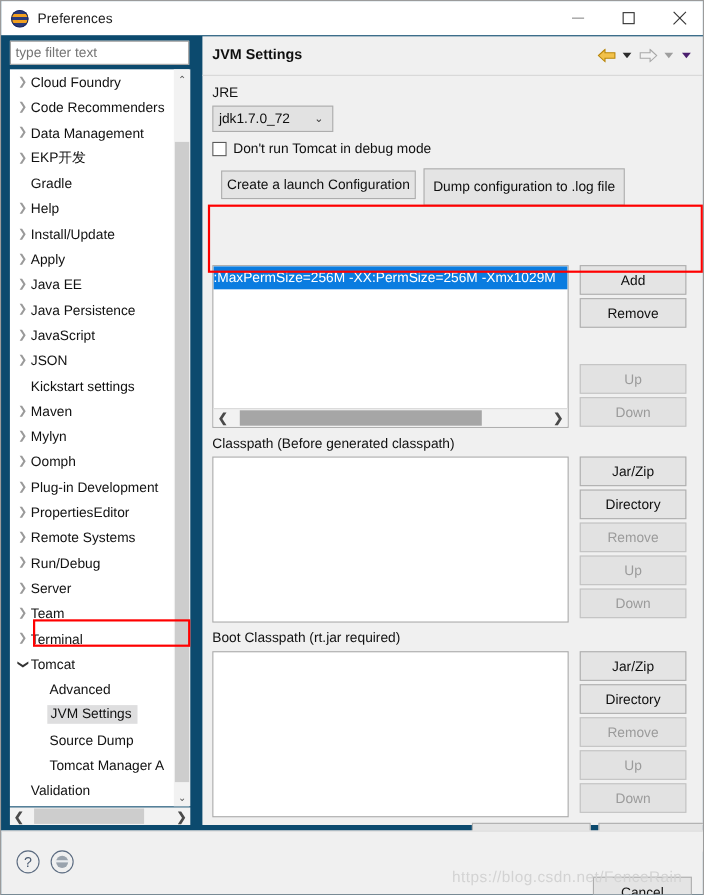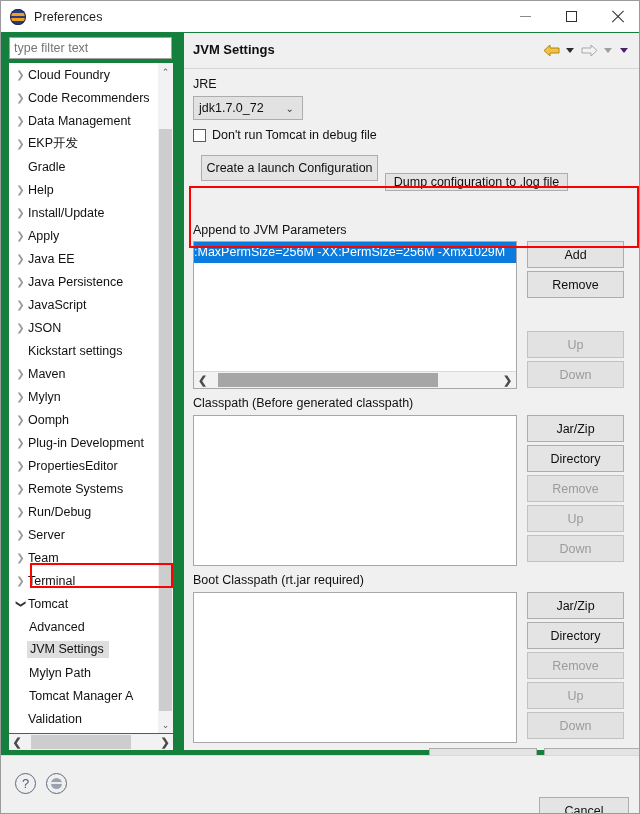--- a/index.html
+++ b/index.html
@@ -7,21 +7,21 @@
     margin: 0; padding: 0;
     width: 640px; height: 814px;
     overflow: hidden;
     background: #ffffff;
     font-family: "Liberation Sans", sans-serif;
     -webkit-font-smoothing: antialiased;
   }
   #window {
     position: relative;
     width: 640px; height: 814px;
-    background: #15803d;
+    background: #0c4a6e;
     border: 1px solid #9b9b9b;
     overflow: hidden;
   }
 
   
   #titlebar {
     position: absolute; left: 0; top: 0; width: 640px; height: 31px;
     background: #ffffff;
     display: flex; align-items: center;
   }
@@ -77,21 +77,21 @@
     height: 23px; display: flex; align-items: center;
     font-size: 12.5px; color: #111; white-space: nowrap;
     padding-left: 4px;
   }
   .tnode .arrow {
     width: 15px; flex: none; text-align: center;
     color: #9a9a9a; font-size: 10px; line-height: 1;
   }
   .tnode.expanded .arrow { color: #333; }
   .tnode.leaf .arrow { visibility: hidden; }
-  .tnode.child { padding-left: 20px; }
+  .tnode.child { padding-left: 36px; }
   .tnode .lbl { display: inline-block; }
   .tnode.selected .lbl {
     background: #dededf; padding: 1px 5px 2px 3px; margin-left: -2px;
   }
 
   
   #tree-vsb {
     position: absolute; left: 157px; top: 62px; width: 15px; height: 670px;
     background: #f2f2f2;
   }
@@ -173,21 +173,21 @@
   .flatbtn {
     background: #e4e4e4; border: 1px solid #adadad;
     font-family: "Liberation Sans", sans-serif;
     font-size: 12.5px; color: #0f0f0f;
     display: flex; align-items: center; justify-content: center;
     padding: 0; white-space: nowrap;
   }
   .flatbtn.disabled { color: #9b9b9b; background: #e2e2e2; border-color: #c2c2c2; }
 
   #btn-launch { position: absolute; left: 17px; top: 122px; width: 177px; height: 26px; }
-  #btn-dump   { position: absolute; left: 201px; top: 140px; width: 183px; height: 18px; }
+  #btn-dump   { position: absolute; left: 201px; top: 120px; width: 183px; height: 34px; }
 
   #append-label { left: 9px; top: 190px; }
   #append-list {
     position: absolute; left: 9px; top: 208px; width: 324px; height: 148px;
     background: #ffffff; border: 1px solid #a7a7a7; overflow: hidden;
   }
   #append-item {
     position: absolute; left: 0; top: 0; width: 322px; height: 21px;
     background: #0a7ce0; color: #ffffff;
     font-size: 12.5px; line-height: 21px; padding-left: 0;
@@ -406,21 +406,21 @@
           <span class="arrow" style="transform: rotate(90deg); display: inline-block;">❯</span>
           <span class="lbl">Tomcat</span>
         </div>
         <div class="tnode leaf child">
           <span class="lbl">Advanced</span>
         </div>
         <div class="tnode leaf child selected">
           <span class="lbl">JVM Settings</span>
         </div>
         <div class="tnode leaf child">
-          <span class="lbl">Mylyn Path</span>
+          <span class="lbl">Source Dump</span>
         </div>
         <div class="tnode leaf child">
           <span class="lbl">Tomcat Manager A</span>
         </div>
         <div class="tnode leaf">
           <span class="arrow"></span>
           <span class="lbl">Validation</span>
         </div>
         <div class="tnode"></div>
       </div>
@@ -466,27 +466,26 @@
     </div>
 
     <div class="field-label" id="jre-label">JRE</div>
     <div id="jre-select">
       <span>jdk1.7.0_72</span>
       <span class="sel-caret">⌄</span>
     </div>
 
     <div id="debug-row">
       <span class="chkbox"></span>
-      <span class="ck-label">Don't run Tomcat in debug file</span>
+      <span class="ck-label">Don't run Tomcat in debug mode</span>
     </div>
 
     <div class="flatbtn" id="btn-launch">Create a launch Configuration</div>
     <div class="flatbtn" id="btn-dump">Dump configuration to .log file</div>
 
-    <div class="field-label" id="append-label">Append to JVM Parameters</div>
     <div id="append-list">
       <div id="append-item">:MaxPermSize=256M  -XX:PermSize=256M  -Xmx1029M</div>
       <div id="append-hsb">
         <div class="arrowbox left">❮</div>
         <div id="append-hthumb"></div>
         <div class="arrowbox right">❯</div>
       </div>
     </div>
     <div class="flatbtn sidebtn" id="btn-add">Add</div>
     <div class="flatbtn sidebtn" id="btn-remove">Remove</div>
@@ -516,14 +515,15 @@
   <div class="redbox" id="redbox-append"></div>
   <div class="redbox" id="redbox-tree"></div>
 
   <div id="bottombar">
     <div class="circ-icon" id="help-icon">?</div>
     <div class="circ-icon" id="restore-icon">
       <span class="inner"></span>
     </div>
   </div>
   <div id="btn-cancel">Cancel</div>
+  <div id="watermark">https://blog.csdn.net/FenceRain</div>
 
 </div>
 
 </body></html>

